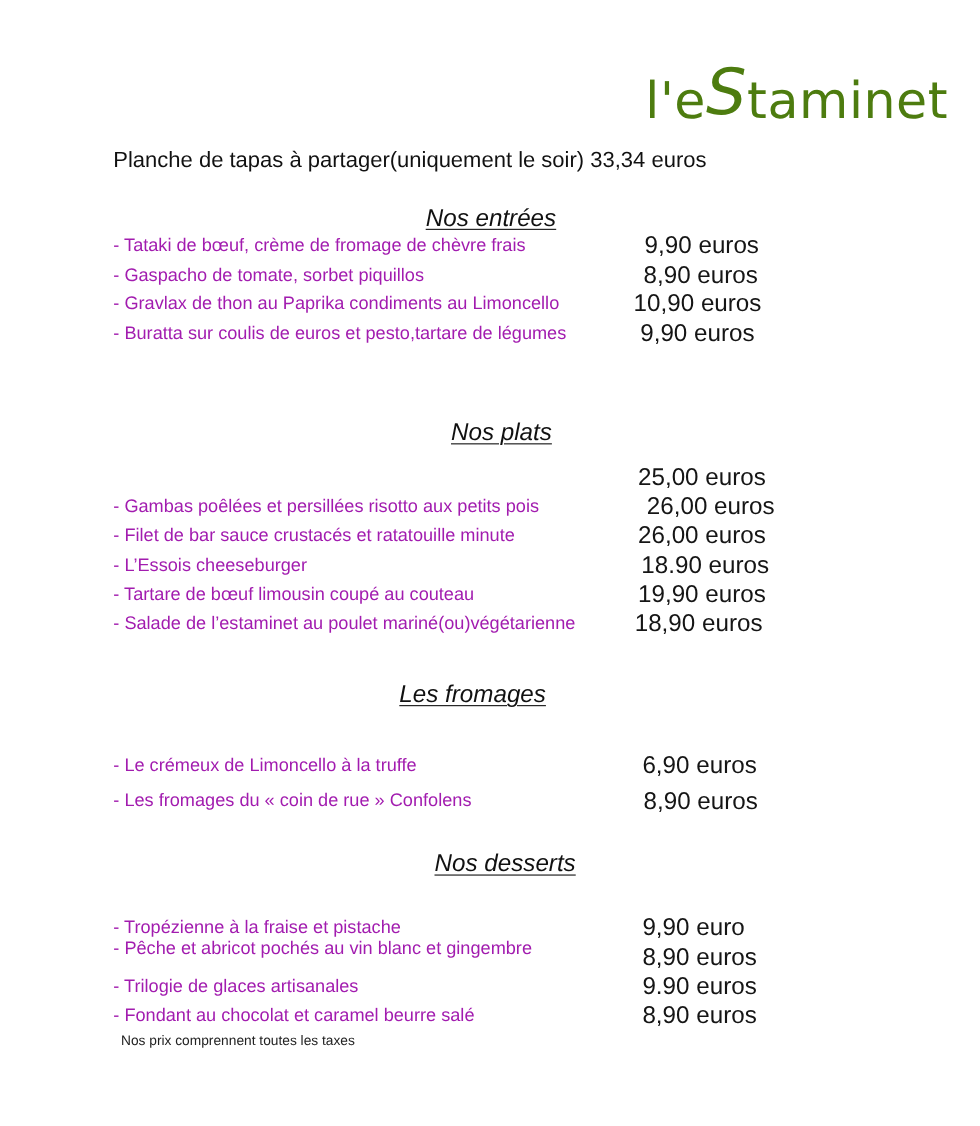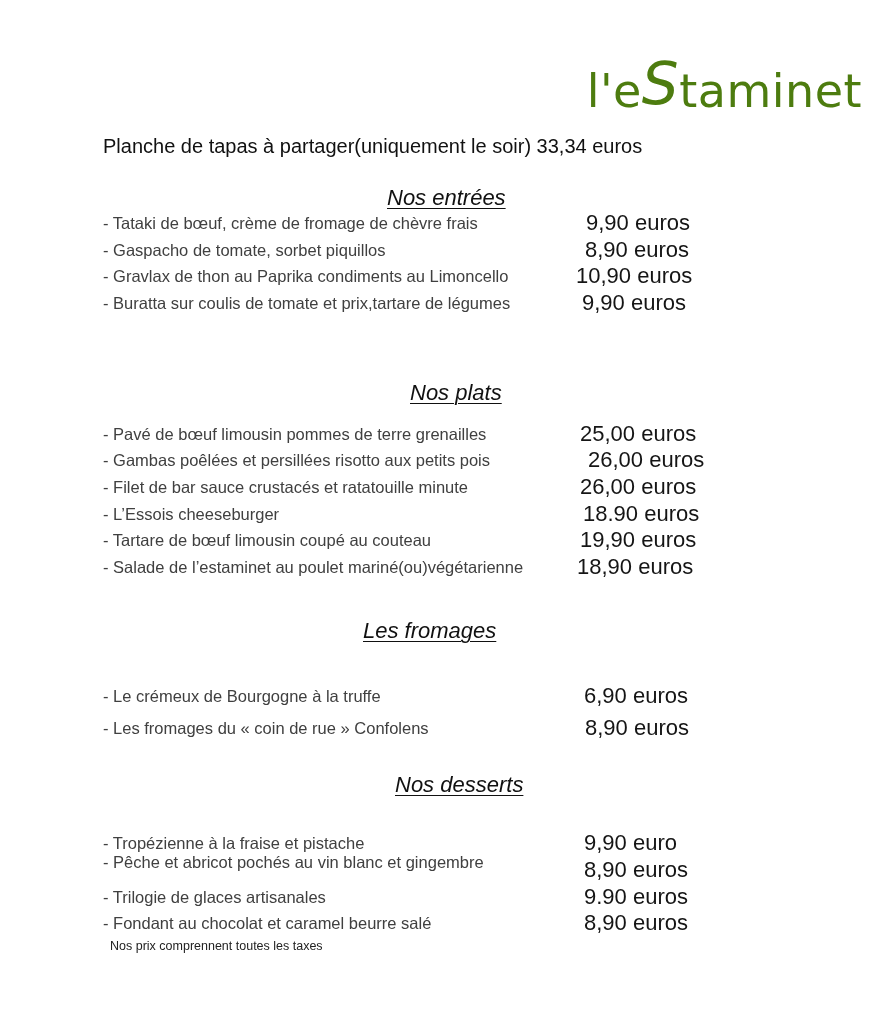--- a/index.html
+++ b/index.html
@@ -57,21 +57,21 @@
       text-underline-offset: 3px;
       text-decoration-thickness: 1px;
       white-space: nowrap;
       color: #111;
     }
     .item {
       position: absolute;
       left: 103px;
       font-size: 16.5px;
       white-space: nowrap;
-      color: #404040;
+      color: #a21caf;
       line-height: 20px;
     }
     .price {
       position: absolute;
       font-size: 22px;
       white-space: nowrap;
       color: #151515;
       line-height: 20px;
     }
     .footnote {
@@ -96,46 +96,45 @@
 
   <div class="item" style="top:213px;">- Tataki de bœuf, crème de fromage de chèvre frais</div>
   <div class="price" style="left:586px; top:213px;">9,90 euros</div>
 
   <div class="item" style="top:240px;">- Gaspacho de tomate, sorbet piquillos</div>
   <div class="price" style="left:585px; top:240px;">8,90 euros</div>
 
   <div class="item" style="top:266px;">- Gravlax de thon au Paprika condiments au Limoncello</div>
   <div class="price" style="left:576px; top:266px;">10,90 euros</div>
 
-  <div class="item" style="top:293px;">- Buratta sur coulis de tomate et prix,tartare de légumes</div>
+  <div class="item" style="top:293px;">- Buratta sur coulis de euros et pesto,tartare de légumes</div>
   <div class="price" style="left:582px; top:293px;">9,90 euros</div>
 
   <div class="section-heading" style="left:386px; top:380px;margin-left:24px;">Nos plats</div>
 
-  <div class="item" style="top:424px;">- Pavé de bœuf limousin pommes de terre grenailles</div>
   <div class="price" style="left:580px; top:424px;">25,00 euros</div>
 
   <div class="item" style="top:450px;">- Gambas poêlées et persillées risotto aux petits pois</div>
   <div class="price" style="left:588px; top:450px;">26,00 euros</div>
 
   <div class="item" style="top:477px;text-align:right;">- Filet de bar sauce crustacés et ratatouille minute</div>
   <div class="price" style="left:580px; top:477px;">26,00 euros</div>
 
   <div class="item" style="top:504px;">- L’Essois cheeseburger</div>
   <div class="price" style="left:583px; top:504px;">18.90 euros</div>
 
   <div class="item" style="top:530px;">- Tartare de bœuf limousin coupé au couteau</div>
   <div class="price" style="left:580px; top:530px;">19,90 euros</div>
 
   <div class="item" style="top:557px;">- Salade de l’estaminet au poulet mariné(ou)végétarienne</div>
   <div class="price" style="left:577px; top:557px;">18,90 euros</div>
 
   <div class="section-heading" style="left:363px; top:618px;">Les fromages</div>
 
-  <div class="item" style="top:686px;">- Le crémeux de Bourgogne à la truffe</div>
+  <div class="item" style="top:686px;">- Le crémeux de Limoncello à la truffe</div>
   <div class="price" style="left:584px; top:686px;">6,90 euros</div>
 
   <div class="item" style="top:718px;">- Les fromages du « coin de rue » Confolens</div>
   <div class="price" style="left:585px; top:718px;">8,90 euros</div>
 
   <div class="section-heading" style="left:367px; top:772px;margin-left:28px;">Nos desserts</div>
 
   <div class="item" style="top:833px;">- Tropézienne à la fraise et pistache</div>
   <div class="price" style="left:584px; top:833px;">9,90 euro</div>
 

